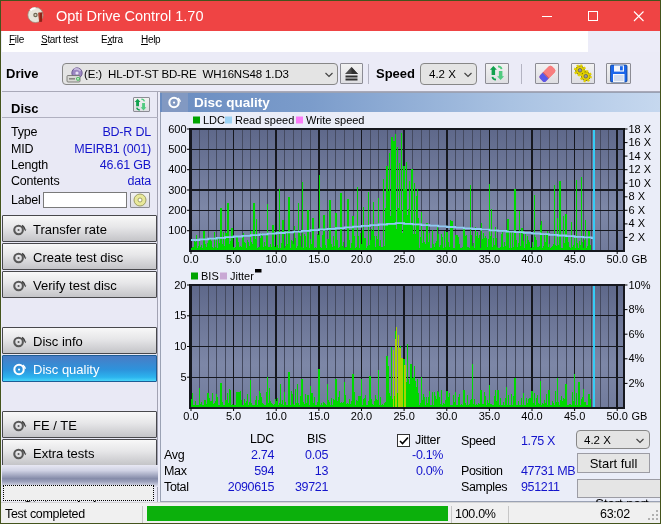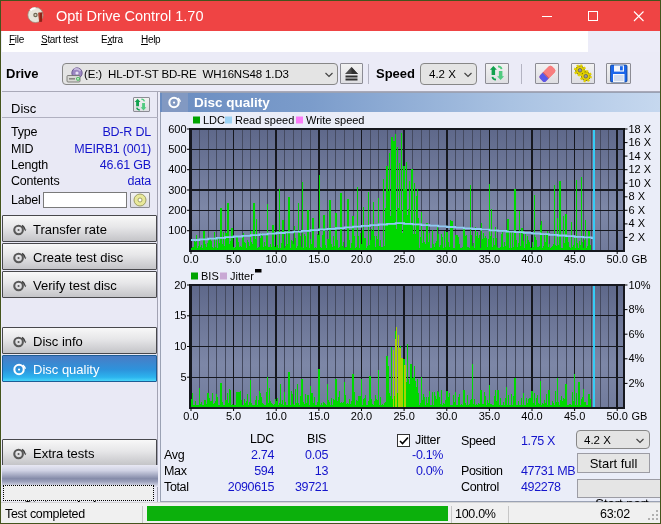--- a/index.html
+++ b/index.html
@@ -139,21 +139,21 @@
         <rect x="3.5" y="1" width="16.5" height="17" rx="1.2" fill="#1b66ea" stroke="#10408c" stroke-width="0.8"></rect>
         <rect x="7" y="1.4" width="10" height="6.2" fill="#f4f6fa"></rect>
         <rect x="13" y="2.2" width="2.8" height="4.2" fill="#1b66ea"></rect>
         <rect x="6" y="10" width="11.5" height="8" fill="#f4f6fa"></rect>
         <path d="M7 12 h9.5 M7 14 h9.5 M7 16 h9.5" stroke="#a8bce0" stroke-width="0.9"></path>
       </svg>
  </div>
 </div>
 
 <div id="leftpanel">
- <div style="position:absolute;left:9px;top:9px;font-weight:normal;font-size:13px">Disc</div>
+ <div style="position:absolute;left:9px;top:9px;font-weight:bold;font-size:13px">Disc</div>
  <div class="tbtn" style="left:131px;top:5px;width:17px;height:15px">
       <span style="position:absolute;left:0px;top:0px;transform:scale(0.82);transform-origin:0 0"><svg viewBox="0 0 16 16" width="16" height="16">
 <path d="M2.6 10 L2.6 4.8 L0.9 4.8 L4.4 0.9 L7.9 4.8 L6.1 4.8 L6.1 10 Z" fill="#11a14e"></path>
 <path d="M13.4 6 L13.4 11.2 L15.1 11.2 L11.6 15.1 L8.1 11.2 L9.9 11.2 L9.9 6 Z" fill="#52cb80"></path>
 <path d="M3.4 11.8 Q3.8 14.3 7 14.6" stroke="#11a14e" stroke-width="1.7" fill="none"></path>
 <path d="M12.6 4.2 Q12.2 1.7 9 1.4" stroke="#52cb80" stroke-width="1.7" fill="none"></path>
 </svg></span>
     </div>
  <div style="position:absolute;left:0;top:25px;width:156px;height:1px;background:#b0b0c0"></div>
  <div class="row-label" style="top:33px">Type</div>
@@ -209,20 +209,29 @@
 </svg></span>
       <span class="ltxt">Disc info</span>
     </div>
 <div class="lbtn sel" style="top:263px">
       <span class="licon"><svg viewBox="0 0 16 16" width="15" height="15">
 <circle cx="7.5" cy="8" r="5" fill="none" stroke="#ffffff" stroke-width="2.2"></circle>
 <circle cx="7.5" cy="8" r="1.2" fill="#ffffff"></circle>
 <path d="M11.5 3.2 a7 7 0 0 1 2.8 4" stroke="#ffffff" stroke-width="1.5" fill="none"></path>
 </svg></span>
       <span class="ltxt">Disc quality</span>
+    </div>
+<div class="lbtn" style="top:319px">
+      <span class="licon"><svg viewBox="0 0 16 16" width="15" height="15">
+<circle cx="7" cy="8.5" r="4.6" fill="none" stroke="#585858" stroke-width="2.2"></circle>
+<circle cx="7" cy="8.5" r="1.1" fill="#585858"></circle>
+<path d="M10.8 3.6 a7 7 0 0 1 2.9 4.2" stroke="#3c3c3c" stroke-width="1.6" fill="none"></path>
+<path d="M14.2 9.8 l1.1 -1.8 l-2.4 -0.3 z" fill="#3c3c3c"></path>
+</svg></span>
+      <span class="ltxt">FE / TE</span>
     </div>
 <div class="lbtn" style="top:347px">
       <span class="licon"><svg viewBox="0 0 16 16" width="15" height="15">
 <circle cx="7" cy="8.5" r="4.6" fill="none" stroke="#585858" stroke-width="2.2"></circle>
 <circle cx="7" cy="8.5" r="1.1" fill="#585858"></circle>
 <path d="M10.8 3.6 a7 7 0 0 1 2.9 4.2" stroke="#3c3c3c" stroke-width="1.6" fill="none"></path>
 <path d="M14.2 9.8 l1.1 -1.8 l-2.4 -0.3 z" fill="#3c3c3c"></path>
 </svg></span>
       <span class="ltxt">Extra tests</span>
     </div>
@@ -352,24 +361,24 @@
 <div class="sv" style="left:247px;top:479px;width:80px">39721</div>
 <div class="sv" style="left:362px;top:447px;width:80px">-0.1%</div>
 <div class="sv" style="left:362px;top:463px;width:80px">0.0%</div>
 <div style="position:absolute;left:396px;top:433px;width:13px;height:13px;background:#fff;border:1px solid #333"></div>
 <svg style="position:absolute;left:397px;top:434px" width="12" height="12" viewBox="0 0 12 12">
     <path d="M2 6 L4.5 8.5 L10 2.5" stroke="#000" stroke-width="1.6" fill="none"></path>
   </svg>
 <div class="st" style="left:414px;top:432px">Jitter</div>
 <div class="st" style="left:460px;top:433px">Speed</div>
 <div class="st" style="left:460px;top:463px">Position</div>
-<div class="st" style="left:460px;top:479px">Control</div>
+<div class="st" style="left:460px;top:479px">Samples</div>
 <div class="sv" style="left:520px;top:433px;text-align:left">1.75 X</div>
 <div class="sv" style="left:520px;top:463px;text-align:left">47731 MB</div>
-<div class="sv" style="left:520px;top:479px;text-align:left">492278</div>
+<div class="sv" style="left:520px;top:479px;text-align:left">951211</div>
 <div class="combo" style="left:575px;top:429px;width:74px;height:19px">
   <span style="position:absolute;left:7px;top:2.5px;font-size:11.5px">4.2 X</span>
   <svg class="chev" style="left:58px;top:5px" viewBox="0 0 10 10">
       <path d="M1.5 3 L5 6.5 L8.5 3" stroke="#444" stroke-width="1.2" fill="none"></path>
     </svg>
 </div>
 <div class="btn" style="left:576px;top:452px;width:73px;height:20px;padding-top:2px">Start full</div>
 <div class="btn" style="left:576px;top:478px;width:90px;height:19px;padding-top:16px">Start part</div>
 
 <div id="statusbar">

